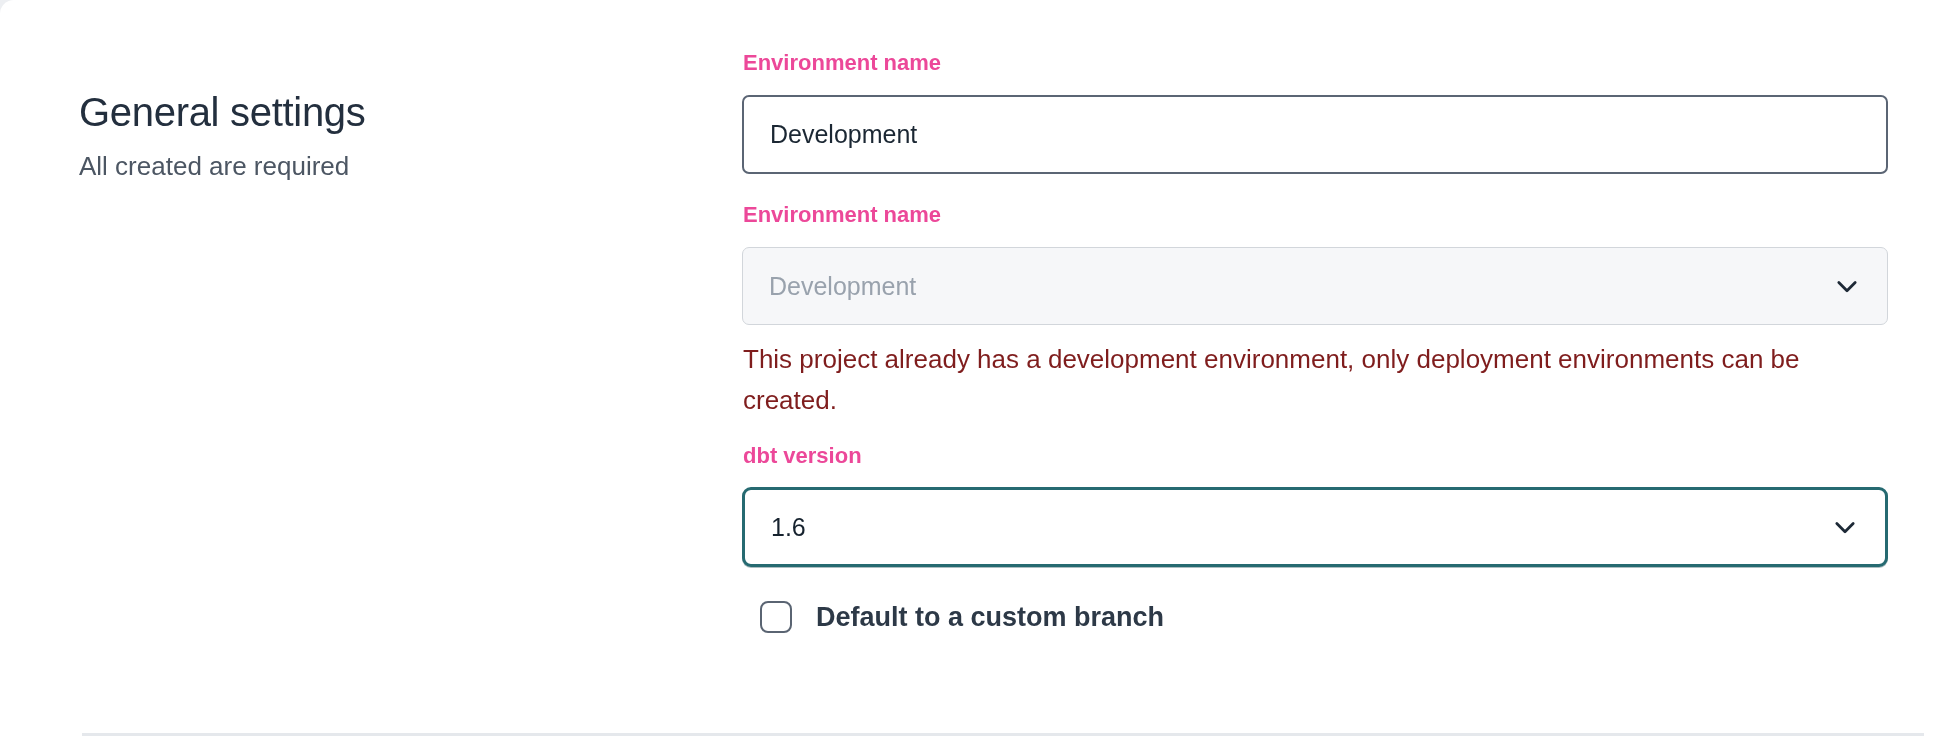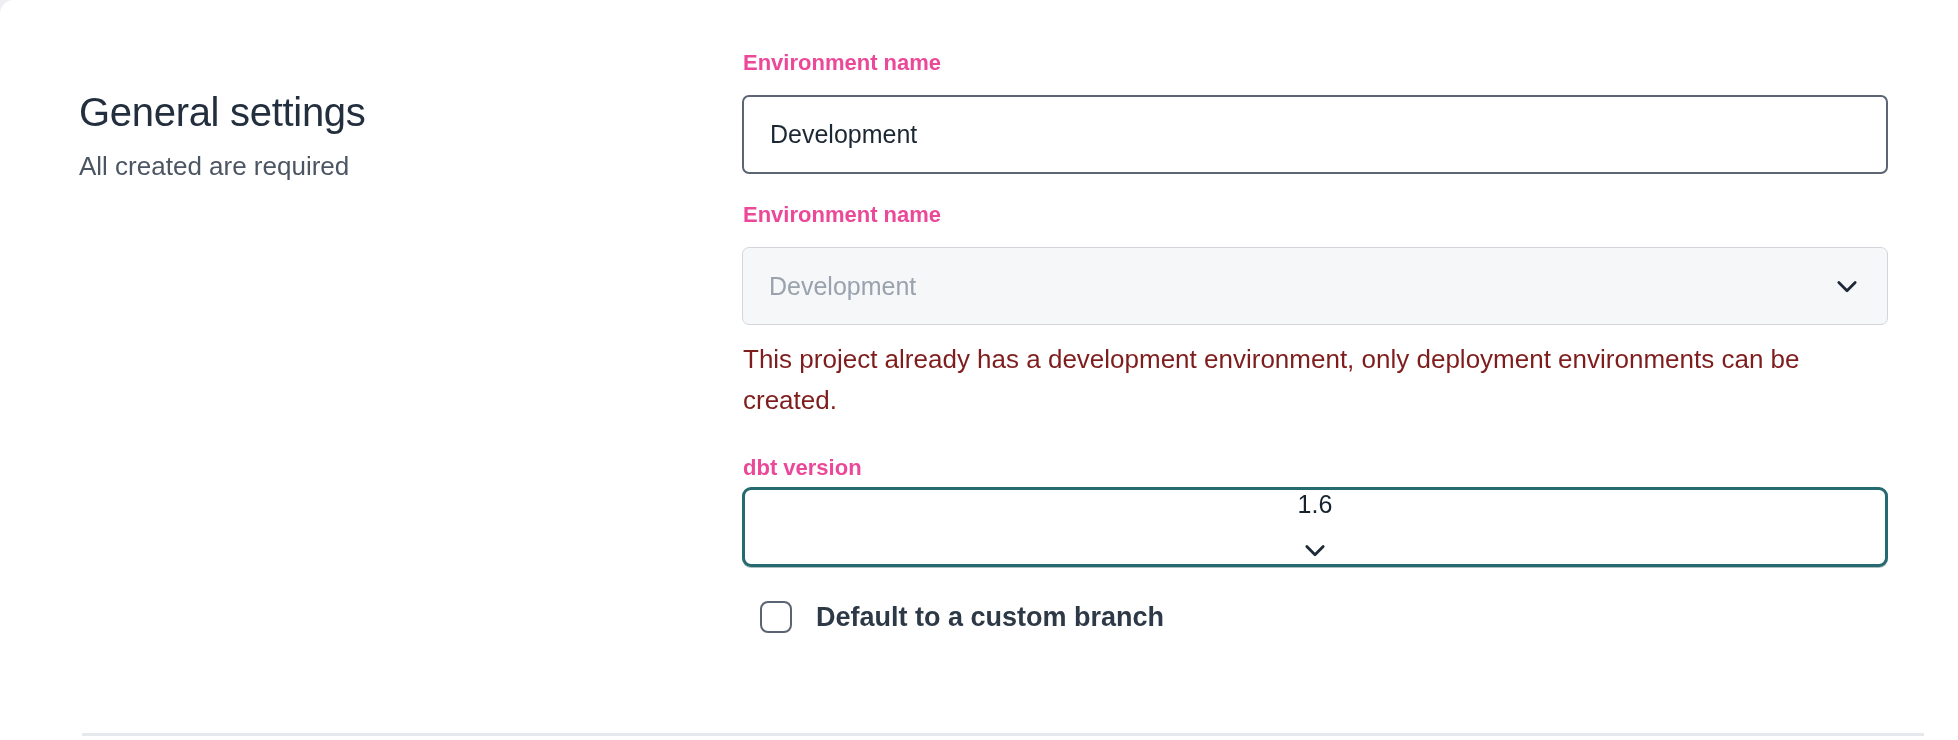--- a/index.html
+++ b/index.html
@@ -55,21 +55,21 @@
     position: absolute;
     left: 1px;
     font-size: 22px;
     line-height: 30px;
     font-weight: 700;
     color: #ec4899;
     display: block;
   }
   .label-env-name { top: 48px; }
   .label-env-type { top: 200px; }
-  .label-dbt-version { top: 441px; margin-top: 12px; }
+  .label-dbt-version { top: 441px; }
   .text-input {
     position: absolute;
     left: 0;
     top: 95px;
     width: 1146px;
     height: 79px;
     border: 2px solid #5b6574;
     border-radius: 7px;
     background: #ffffff;
     padding: 0 26px;
@@ -99,21 +99,20 @@
   }
   .select-focused {
     top: 487px;
     height: 80px;
     background: #ffffff;
     border: 3px solid #266a71;
     border-radius: 9px;
     color: #16222e;
     box-shadow: 0 1px 0 rgba(20,70,76,0.35);
     cursor: pointer;
-    flex-direction: column;
   }
   .chevron { flex: 0 0 auto; display: block; }
   .helper-text {
     position: absolute;
     left: 1px;
     top: 339px;
     width: 1140px;
     font-size: 26px;
     line-height: 41px;
     font-weight: 400;

